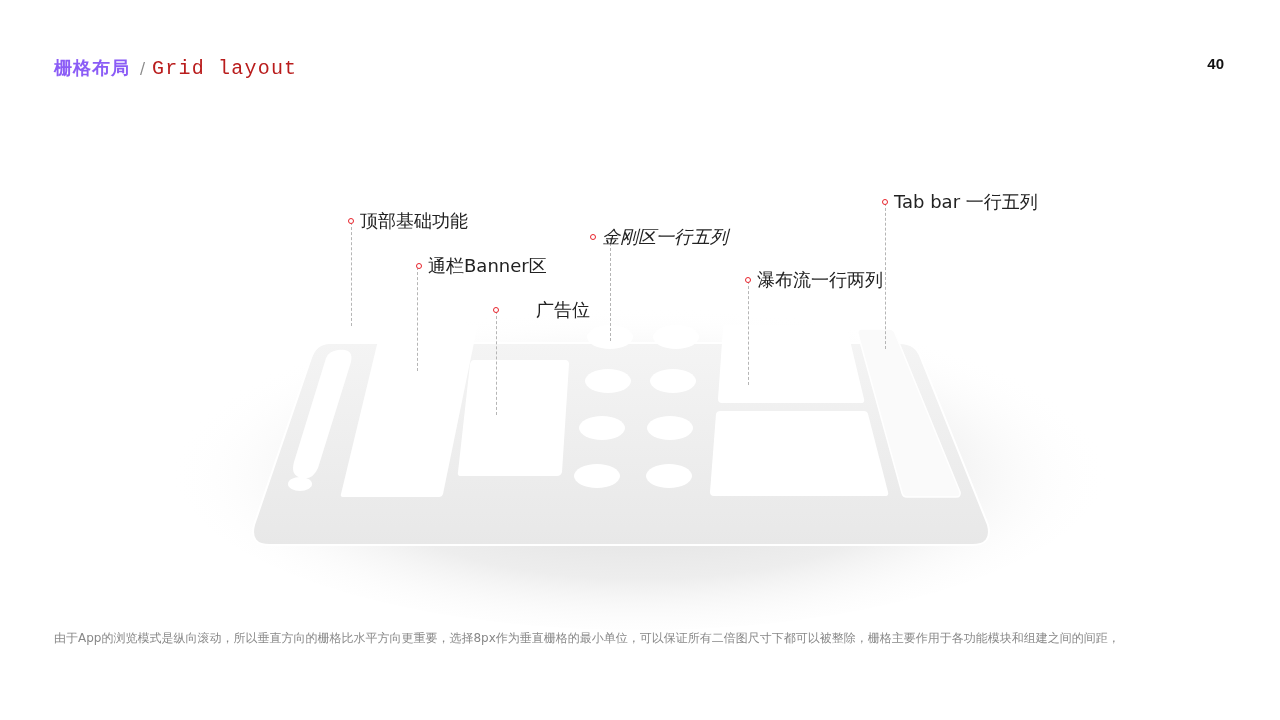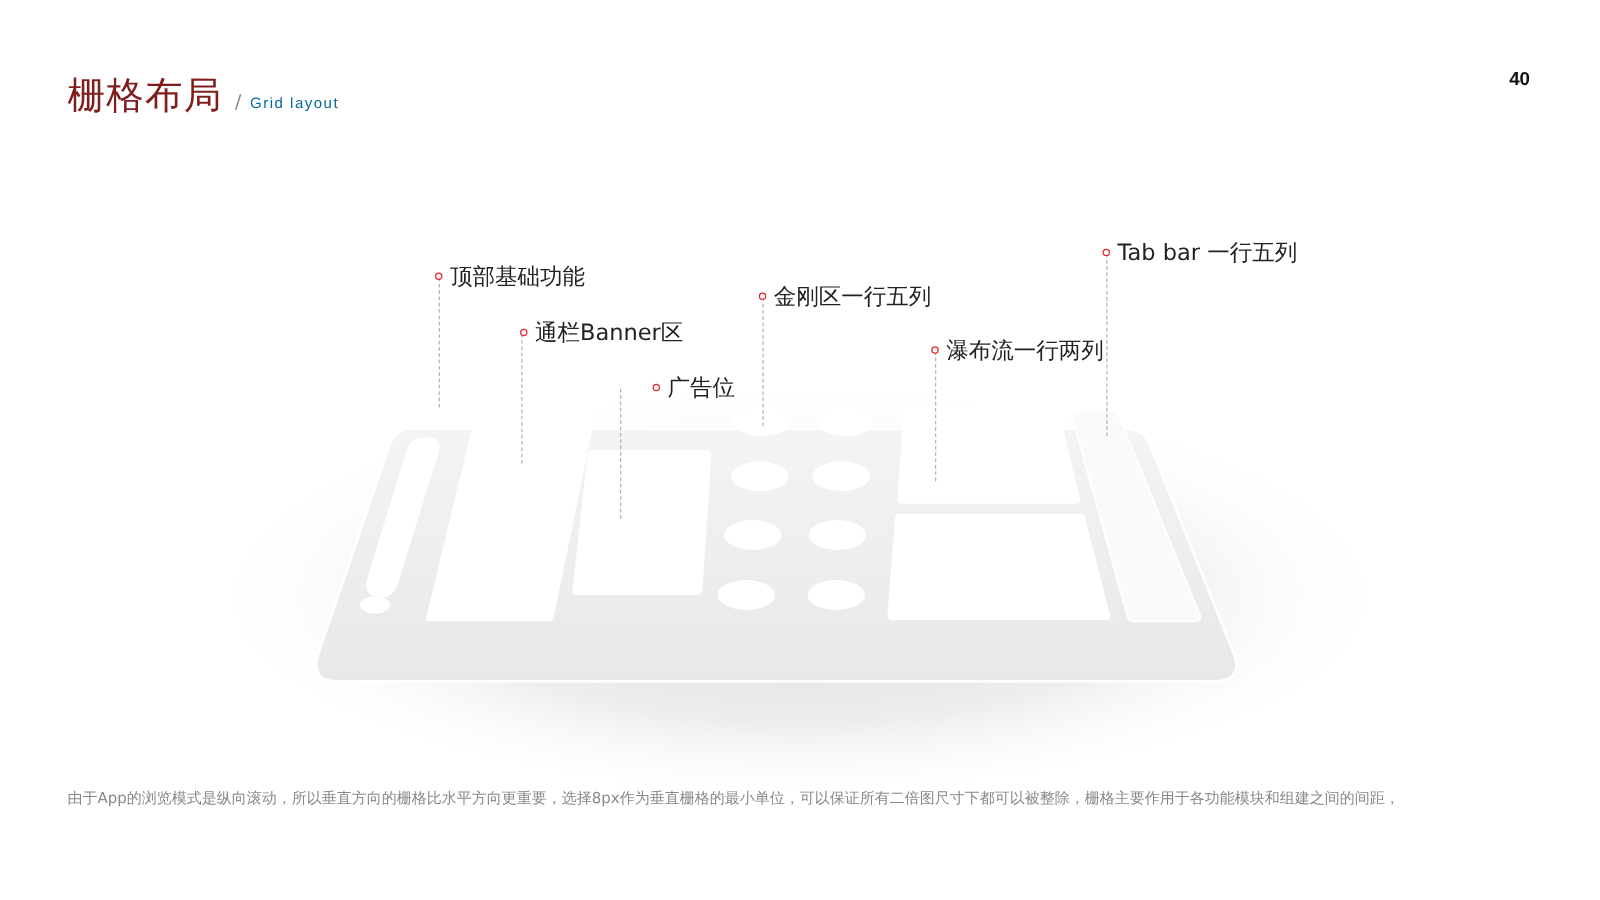--- a/index.html
+++ b/index.html
@@ -1,22 +1,22 @@
 <!DOCTYPE html>
 <html><head>
   <meta charset="utf-8">
   <style>
     * { margin: 0; padding: 0; box-sizing: border-box; }
     html, body { width: 1280px; height: 720px; background: #ffffff; overflow: hidden; }
     body { position: relative; font-family: "DejaVu Sans", "Liberation Sans", sans-serif; color: #222; }
 
     .header { position: absolute; left: 54px; top: 56px; display: flex; align-items: baseline; }
-    .title-cn { font-size: 30px; font-weight: normal; color: #7f1d1d; letter-spacing: 1px; }
+    .title-cn { font-size: 18px; font-weight: bold; color: #8b5cf6; letter-spacing: 1px; }
     .title-sep { font-size: 15px; color: #888; margin: 0 7px 0 10px; }
-    .title-en { font-family: Liberation Sans, sans-serif; font-size: 12px; color: #0369a1; letter-spacing: 1.2px; }
+    .title-en { font-family: Liberation Mono, monospace; font-size: 20px; color: #b91c1c; letter-spacing: 1.2px; }
 
     .page-num { position: absolute; right: 56px; top: 55px; font-family: "Liberation Sans", sans-serif; font-size: 15px; font-weight: bold; color: #111; }
 
     .intro { position: absolute; left: 54px; top: 104px; width: 1180px; font-size: 12px; line-height: 21px; color: #555; }
     .intro .hl { color: #e8232b; }
 
     .footer { position: absolute; left: 54px; top: 628px; width: 1180px; font-size: 12px; line-height: 21px; color: #888; }
 
     .illus { position: absolute; left: 0; top: 0; width: 1280px; height: 720px; }
 
@@ -93,25 +93,25 @@
 <div class="leader" style="left:885px; top:203px; height:146px;"></div>
 
 <div class="callout" style="left:348px; top:209px;">
   <span class="dot"></span>
   <span class="lbl">顶部基础功能</span>
 </div>
 <div class="callout" style="left:416px; top:254px;">
   <span class="dot"></span>
   <span class="lbl">通栏Banner区</span>
 </div>
-<div class="callout" style="left:522px; top:298px;">
+<div class="callout" style="left:493px; top:298px;gap:31px;">
   <span class="dot"></span>
   <span class="lbl">广告位</span>
 </div>
-<div class="callout" style="left:607px; top:225px;">
+<div class="callout" style="left:590px; top:225px;font-style:italic;">
   <span class="dot"></span>
   <span class="lbl">金刚区一行五列</span>
 </div>
 <div class="callout" style="left:745px; top:268px;">
   <span class="dot"></span>
   <span class="lbl">瀑布流一行两列</span>
 </div>
 <div class="callout" style="left:882px; top:190px;">
   <span class="dot"></span>
   <span class="lbl">Tab bar 一行五列</span>

